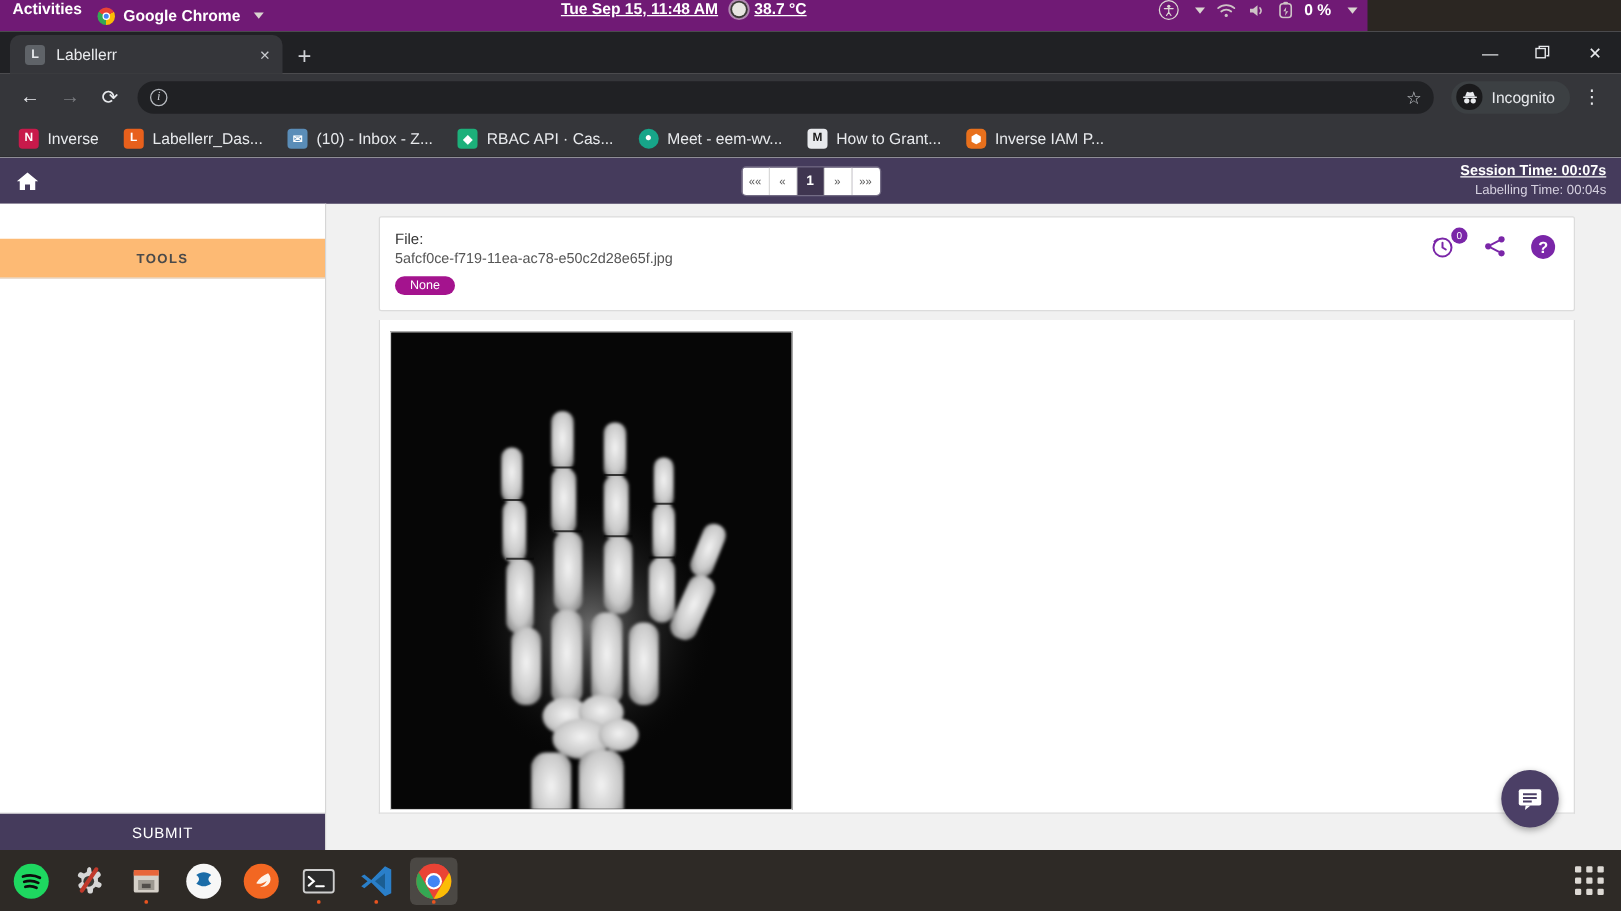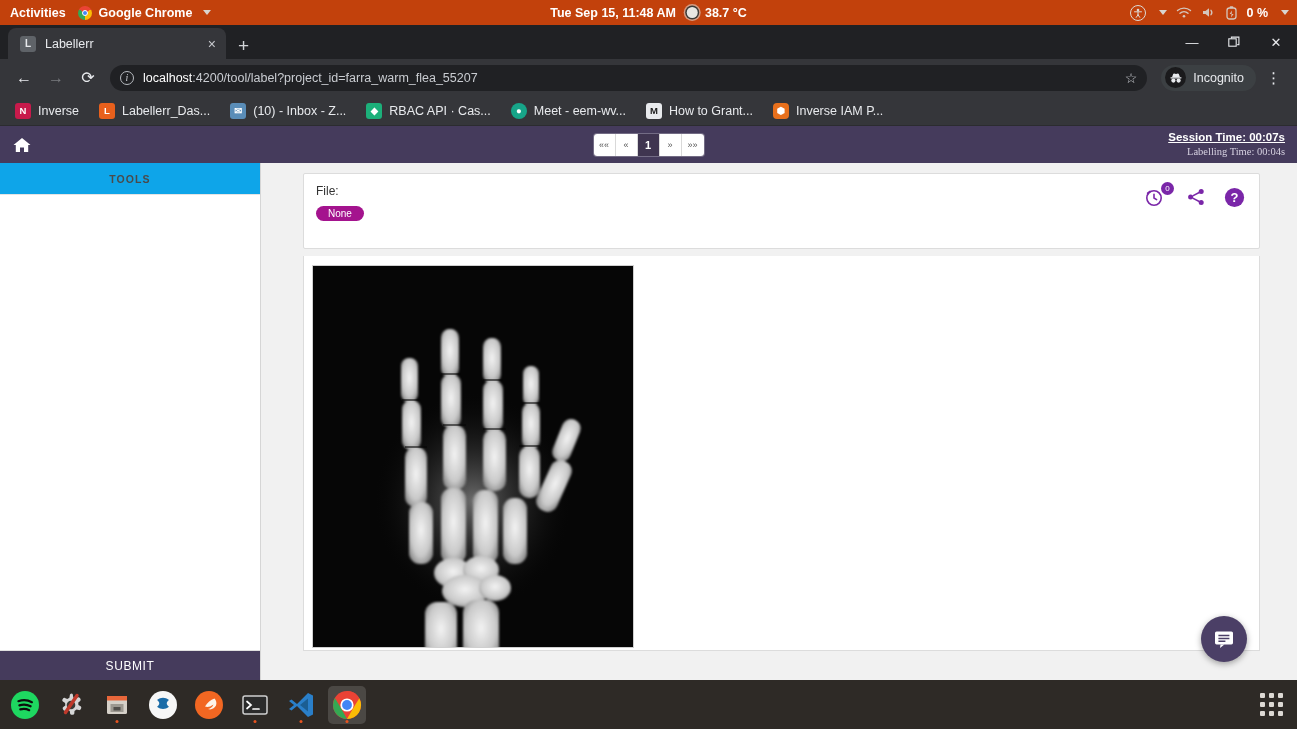--- a/index.html
+++ b/index.html
@@ -5,23 +5,23 @@
   * { box-sizing: border-box; margin: 0; padding: 0; }
   html, body {
     width: 1297px; height: 729px;
     overflow: hidden;
     font-family: "Liberation Sans", sans-serif;
     background: #2b2622;
   }
 
   
   .gnome-topbar {
-    position: absolute; top: 0; left: 0; width: 1297px; height: 25px;
-    background: #c2410c; color: #ffffff;
-    display: flex; align-items: center;
+    position: absolute; top: 0; left: 0; width: 1094px; height: 25px;
+    background: #701a75; color: #ffffff;
+    display: flex; 
     font-size: 12.5px; font-weight: bold;
   }
   .gnome-activities { padding: 0 12px 0 10px; }
   .gnome-app { display: flex; align-items: center; gap: 7px; }
   .chrome-dot {
     width: 14px; height: 14px; border-radius: 50%;
     background:
       conic-gradient(from -60deg, #ea4335 0deg 120deg, #fbbc05 120deg 240deg, #34a853 240deg 360deg);
     position: relative;
   }
@@ -29,21 +29,21 @@
     content: ""; position: absolute; inset: 4px;
     border-radius: 50%; background: #4285f4; border: 1px solid #fff;
   }
   .caret-down {
     width: 0; height: 0; border-left: 4px solid transparent;
     border-right: 4px solid transparent; border-top: 5px solid #d9d5d0;
     margin-left: 4px;
   }
   .gnome-center {
     position: absolute; left: 50%; transform: translateX(-50%);
-    display: flex; align-items: center; gap: 11px; white-space: nowrap;
+    display: flex; align-items: center; gap: 11px; white-space: nowrap; text-decoration: underline;
   }
   .gnome-temp { display: flex; align-items: center; gap: 7px; }
   .sun-icon {
     width: 11px; height: 11px; border-radius: 50%; background: #e8e6e1;
     box-shadow: 0 0 0 1.5px #3c3b37, 0 0 0 3px rgba(232,230,225,.55);
   }
   .gnome-right {
     position: absolute; right: 8px; display: flex; align-items: center; gap: 9px;
   }
   .a11y-icon {
@@ -147,33 +147,33 @@
     min-width: 22px; height: 22px; border: none; background: #ffffff;
     color: #555; font-size: 9px; font-family: "Liberation Sans", sans-serif;
     border-right: 1px solid #d9d9d9; padding: 0 5px;
   }
   .pager button:last-child { border-right: none; }
   .pager button.active { background: #3f3550; color: #fff; font-size: 11px; font-weight: bold; }
   .session-box {
     position: absolute; right: 12px; text-align: right; line-height: 1.35;
   }
   .session-main { font-size: 11.5px; font-weight: bold; color: #ffffff; text-decoration: underline; }
-  .session-sub { font-size: 10.5px; color: #d6d1e0; font-family: Liberation Serif, serif; }
+  .session-sub { font-size: 10.5px; color: #d6d1e0; }
 
   .page-body { display: flex; height: 517px; }
 
   
   .tools-panel {
     width: 261px; background: #ffffff; border-right: 1px solid #d6d6d6;
     display: flex; flex-direction: column; position: relative;
   }
   .tools-head {
     height: 32px; display: flex; align-items: center; justify-content: center;
     font-size: 10.5px; font-weight: bold; letter-spacing: 1.1px; color: #4a4a4a;
-    border-bottom: 1px solid #e4e4e4; background: #0ea5e9;
+    border-bottom: 1px solid #e4e4e4; background: #fdba74; margin-top: 28px;
   }
   .q-block { padding: 10px 10px 0 10px; position: relative; }
   .q-title { font-size: 11.5px; color: #3d3d3d; padding-right: 18px; }
   .q-chevron { position: absolute; right: 12px; top: 11px; color: #555; }
   .opt-row { display: flex; align-items: center; gap: 10px; padding: 7px 0 7px 22px; }
   .radio {
     width: 12px; height: 12px; border-radius: 50%;
     border: 1.4px solid #7a7a7a; background: #fff; flex: none;
   }
   .opt-label { font-size: 12.5px; color: #333; }
@@ -330,21 +330,20 @@
       <div class="win-btn">✕</div>
     </div>
   </div>
 
   <div class="toolbar">
     <div class="nav-btn">←</div>
     <div class="nav-btn disabled">→</div>
     <div class="nav-btn">⟳</div>
     <div class="omnibox">
       <span class="info-circle">i</span>
-      <span><span class="url-host">localhost</span><span>:4200/tool/label?project_id=farra_warm_flea_55207</span></span>
       <span class="omni-star">☆</span>
     </div>
     <div class="incognito-chip">
       <span class="incog-av">
         <svg width="14" height="12" viewBox="0 0 14 12">
             <path d="M3 5.2 4.2 2.1c.2-.5.6-.7 1-.6l1.8.4 1.8-.4c.4-.1.8.1 1 .6L11 5.2z" fill="#e8eaed"></path>
             <rect x="1.4" y="5.2" width="11.2" height="1.2" rx=".6" fill="#e8eaed"></rect>
             <circle cx="4.4" cy="8.6" r="2.1" fill="#e8eaed"></circle>
             <circle cx="9.6" cy="8.6" r="2.1" fill="#e8eaed"></circle>
           </svg>
@@ -416,20 +415,21 @@
 
         <div class="tools-footer">
           <div class="btn-submit">SUBMIT</div>
         </div>
       </div>
 
       <div class="work">
 
         <div class="file-card">
           <div class="file-label">File:</div>
+          <div class="file-name">5afcf0ce-f719-11ea-ac78-e50c2d28e65f.jpg</div>
           <span class="tag-none">None</span>
 
           <div class="card-icons">
             <span class="icon-badge">
               <svg width="24" height="22" viewBox="0 0 24 22">
                   <circle cx="10" cy="12" r="7.2" stroke="#7a26a8" stroke-width="1.6" fill="none"></circle>
                   <path d="M10 8.2V12l2.6 1.6" stroke="#7a26a8" stroke-width="1.6" fill="none" stroke-linecap="round"></path>
                   <path d="M3.6 7.2 6 5.4" stroke="#7a26a8" stroke-width="1.6" stroke-linecap="round"></path>
                 </svg>
               <span class="badge-dot">0</span>

